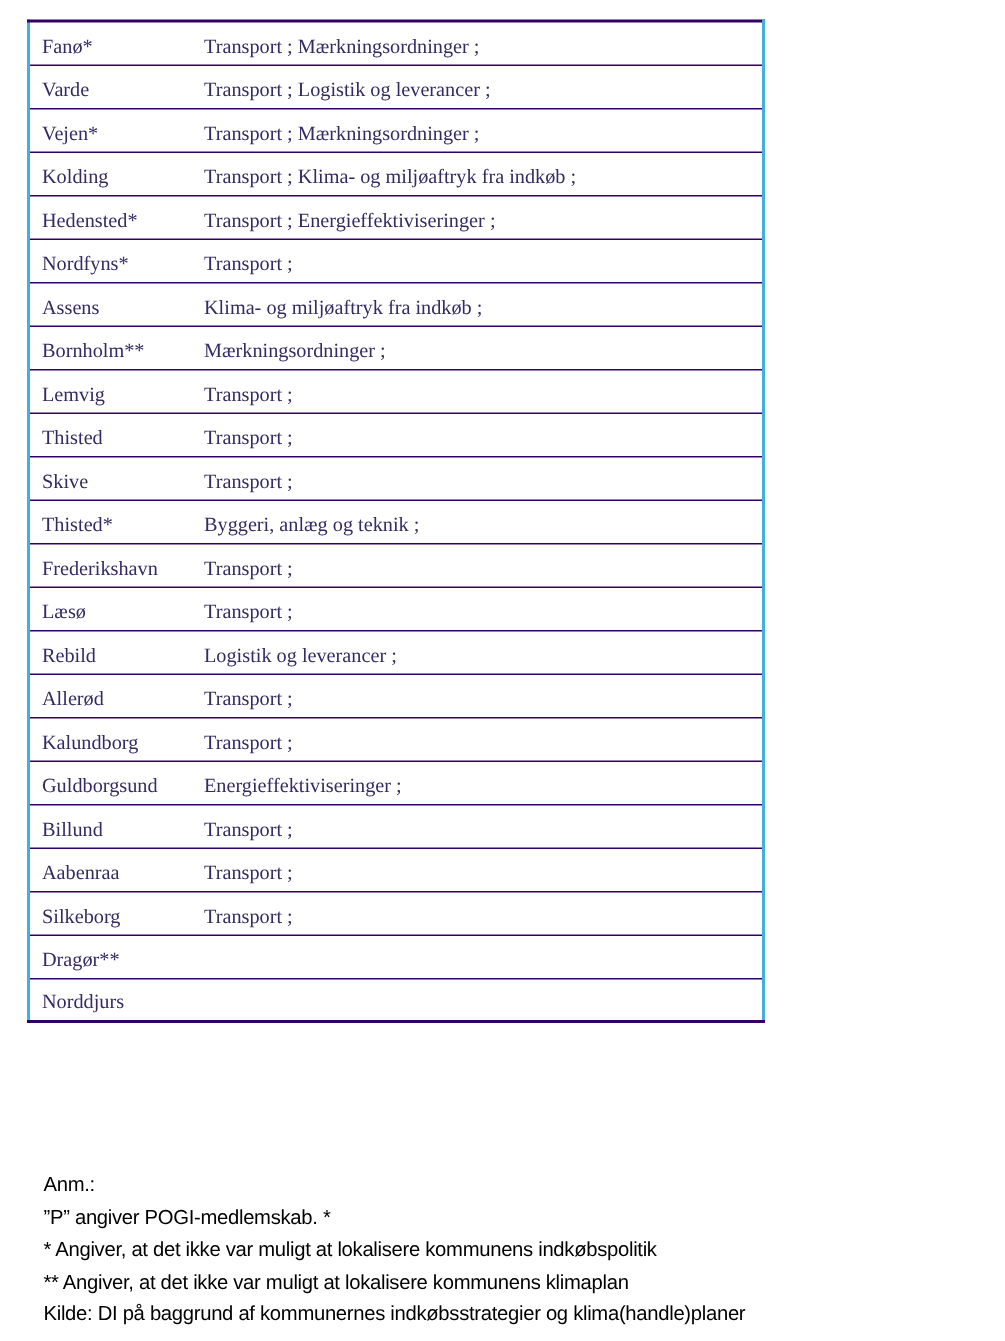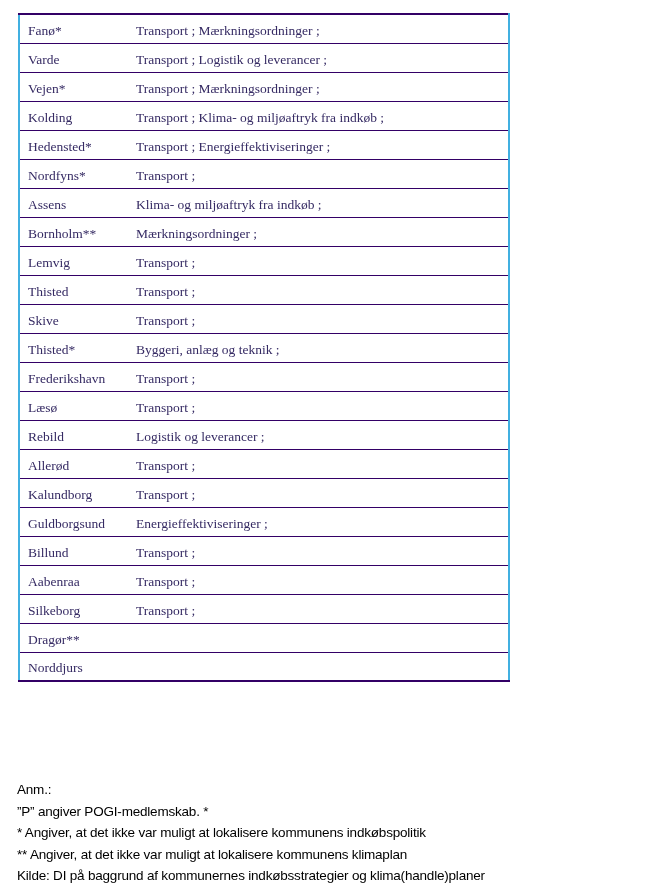--- a/index.html
+++ b/index.html
@@ -58,20 +58,21 @@
     top: 779px;
     width: 640px;
     font-family: "Liberation Sans", sans-serif;
     font-size: 13.5px;
     line-height: 21.5px;
     letter-spacing: -0.2px;
     color: var(--note-text);
   }
   .notes div {
     white-space: nowrap;
+    margin-left: 12px;
   }
 </style>
 </head>
 <body>
 
 <table class="muni-table">
   <tbody id="table-body">
       <tr>
         <td class="col-name">Fanø*</td>
         <td class="col-cat">Transport ; Mærkningsordninger ;</td>

